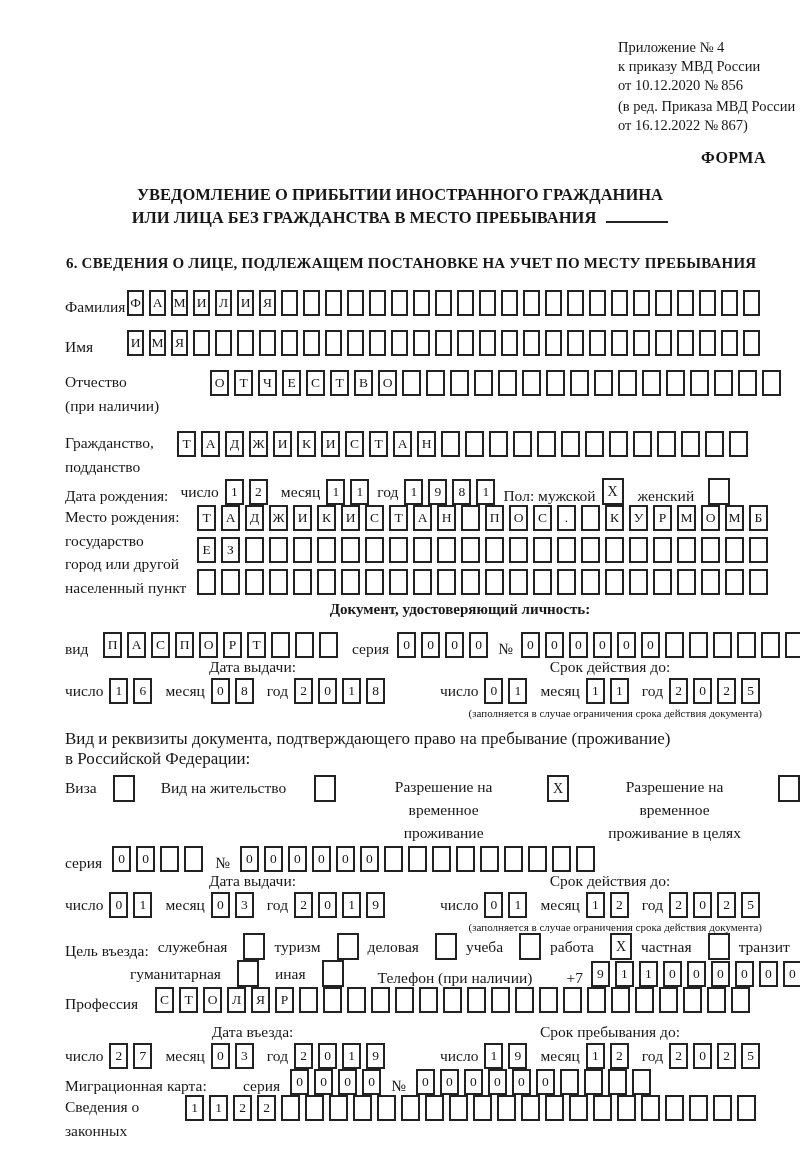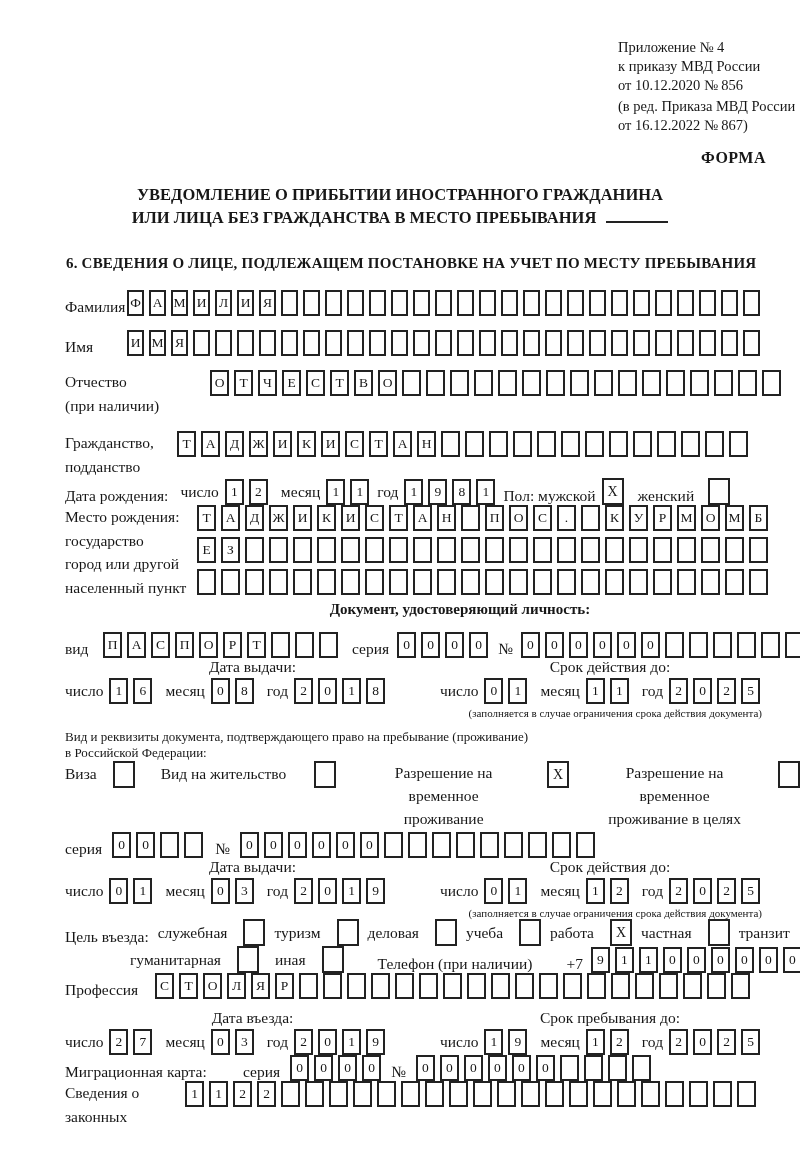--- a/index.html
+++ b/index.html
@@ -31,27 +31,27 @@
   .date-heads{display:flex;margin-left:65px;font-size:15.5px;}
   .date-heads .dh-left{width:375px;text-align:center;}
   .date-heads .dh-right{width:340px;text-align:center;}
   .date-line{display:flex;align-items:center;margin-left:65px;}
   .dgroup{display:flex;align-items:center;}
   .dgroup .lbl{margin-right:6px;}
   .dgroup + .dgroup{margin-left:13px;}
   .dleft{width:375px;display:flex;align-items:center;}
   .note-right{margin:3px 38px 0 0;text-align:right;font-size:11px;font-family:Liberation Serif, serif;}
 
-  .plain{margin-left:65px;font-size:13px;}
+  .plain{margin-left:65px;font-size:17px;}
   .center-bold{margin-left:120px;text-align:center;font-weight:bold;font-size:15px;}
 
   .opt{display:flex;align-items:center;gap:16px;}
   .permit-lbl{font-size:15.5px;text-align:center;line-height:23px;}
 
-  .mt2{margin-top:2px;}.mt4{margin-top:14px;}.mt6{gap:12px;}.mt7{margin-top:0;}
+  .mt2{margin-top:2px;}.mt4{margin-top:14px;}.mt6{margin-top:6px;gap:12px;}.mt7{margin-top:0;}
   .mt8{}.mt10{margin-top:10px;}.mt18{margin-top:18px;}
 </style>
 </head>
 <body>
 
 <div class="page">
 
   <div class="hdr">
     <div>Приложение № 4</div>
     <div>к приказу МВД России</div>

